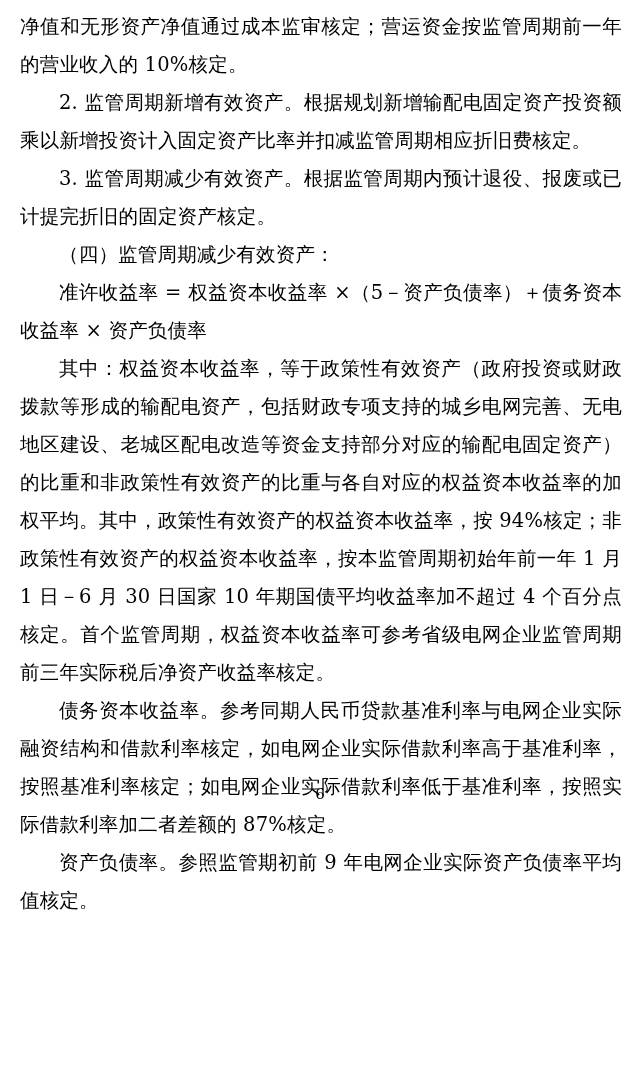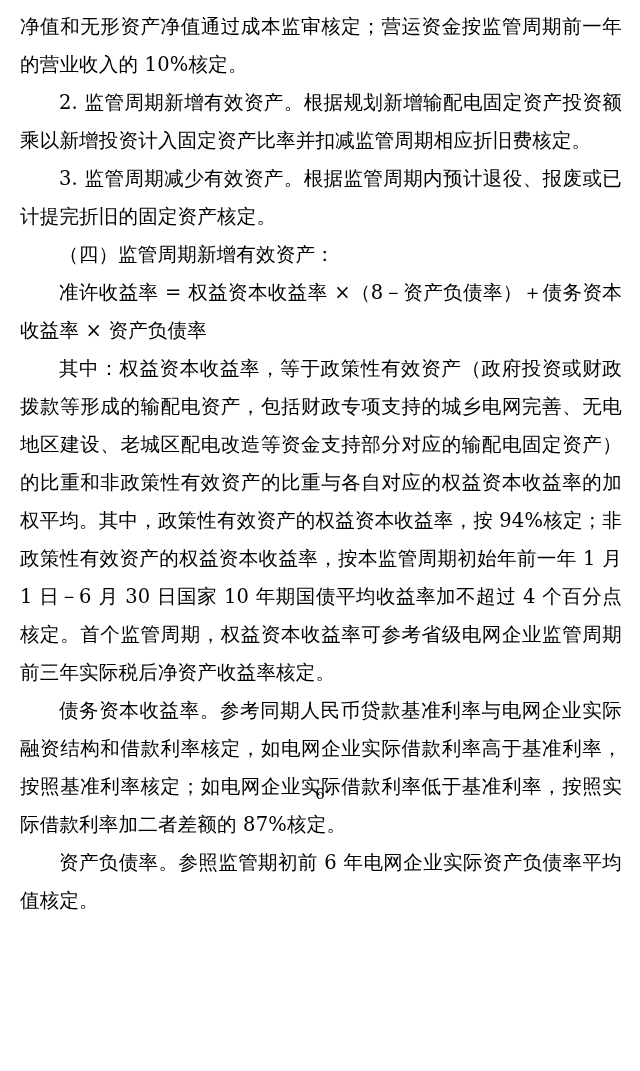--- a/index.html
+++ b/index.html
@@ -51,20 +51,20 @@
   }
 </style>
 </head>
 <body>
 
 <div class="page">
   <div class="body-text">
     <p class="para">净值和无形资产净值通过成本监审核定；营运资金按监管周期前一年的营业收入的 10%核定。</p>
     <p class="para indent">2. 监管周期新增有效资产。根据规划新增输配电固定资产投资额乘以新增投资计入固定资产比率并扣减监管周期相应折旧费核定。</p>
     <p class="para indent">3. 监管周期减少有效资产。根据监管周期内预计退役、报废或已计提完折旧的固定资产核定。</p>
-    <p class="para indent">（四）监管周期新增有效资产：</p>
-    <p class="para indent">准许收益率 = 权益资本收益率 ×（8－资产负债率）＋债务资本收益率 × 资产负债率</p>
+    <p class="para indent">（四）监管周期减少有效资产：</p>
+    <p class="para indent">准许收益率 = 权益资本收益率 ×（5－资产负债率）＋债务资本收益率 × 资产负债率</p>
     <p class="para indent">其中：权益资本收益率，等于政策性有效资产（政府投资或财政拨款等形成的输配电资产，包括财政专项支持的城乡电网完善、无电地区建设、老城区配电改造等资金支持部分对应的输配电固定资产）的比重和非政策性有效资产的比重与各自对应的权益资本收益率的加权平均。其中，政策性有效资产的权益资本收益率，按 94%核定；非政策性有效资产的权益资本收益率，按本监管周期初始年前一年 1 月 1 日－6 月 30 日国家 10 年期国债平均收益率加不超过 4 个百分点核定。首个监管周期，权益资本收益率可参考省级电网企业监管周期前三年实际税后净资产收益率核定。</p>
     <p class="para indent">债务资本收益率。参考同期人民币贷款基准利率与电网企业实际融资结构和借款利率核定，如电网企业实际借款利率高于基准利率，按照基准利率核定；如电网企业实际借款利率低于基准利率，按照实际借款利率加二者差额的 87%核定。</p>
-    <p class="para indent">资产负债率。参照监管期初前 6 年电网企业实际资产负债率平均值核定。</p>
+    <p class="para indent">资产负债率。参照监管期初前 9 年电网企业实际资产负债率平均值核定。</p>
   </div>
   <div class="footer">6</div>
 </div>
 
 </body></html>

